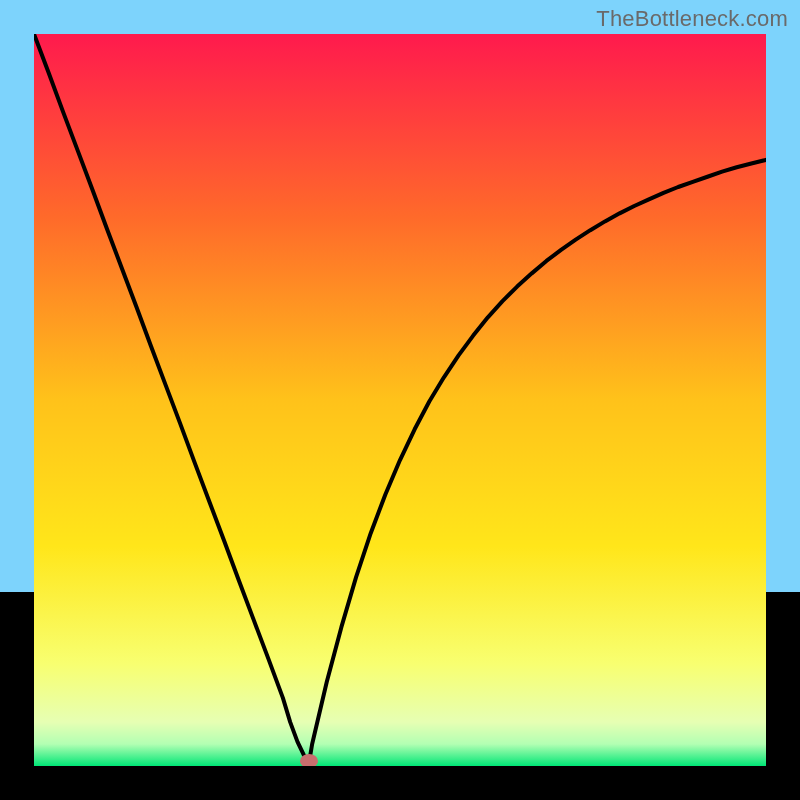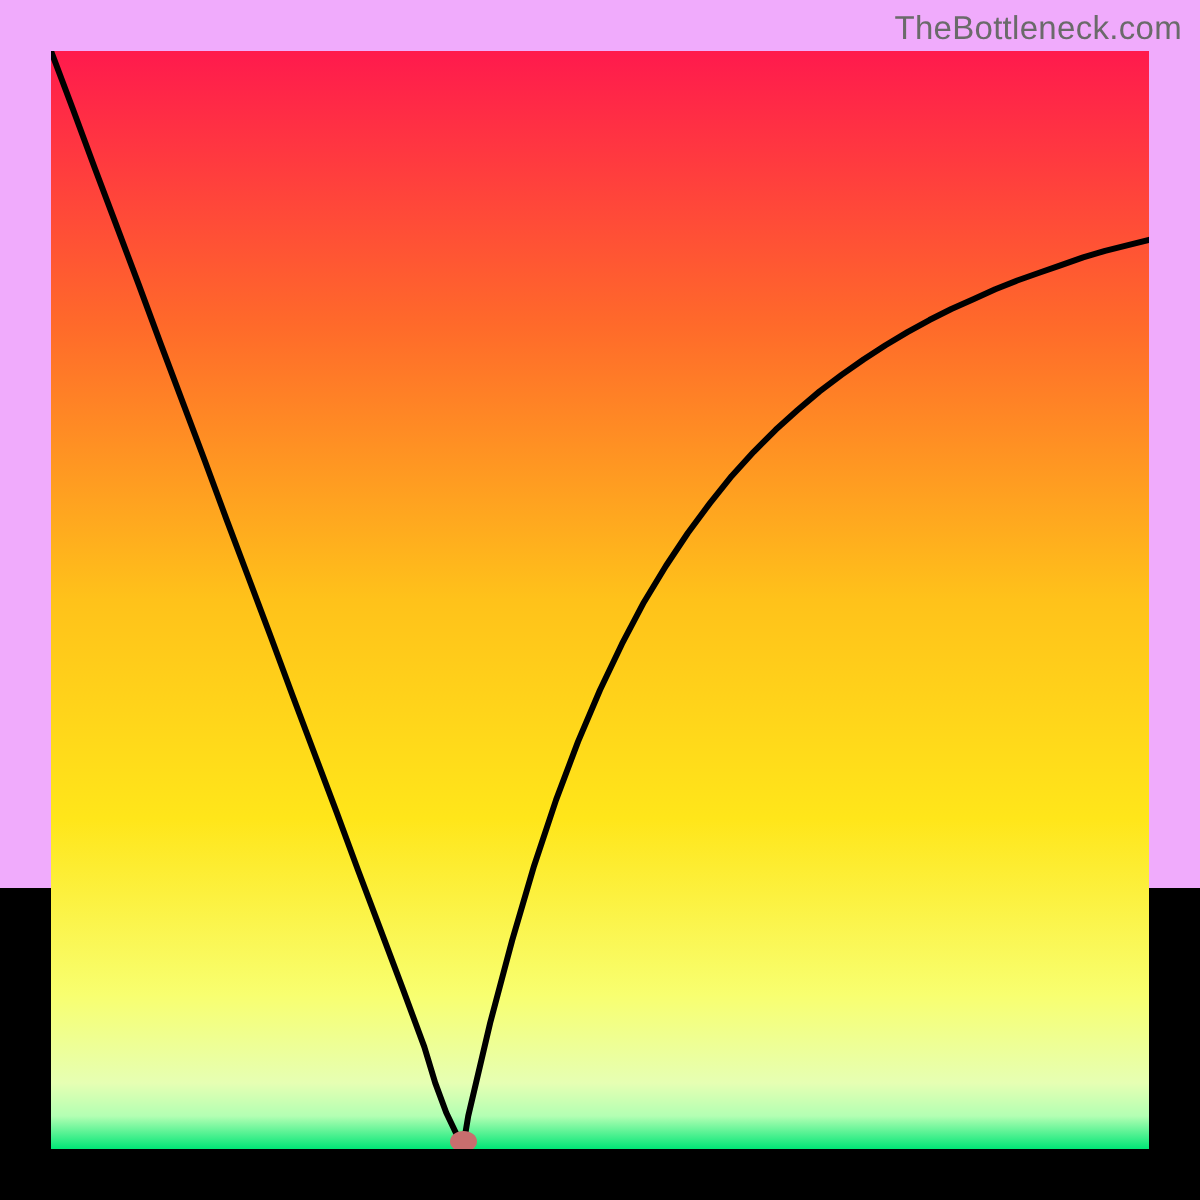--- a/index.html
+++ b/index.html
@@ -10,21 +10,21 @@
     background: #000;
     overflow: hidden;
     font-family: Arial, Helvetica, sans-serif;
   }
   .frame {
     position: absolute;
     left: 0;
     top: 0;
     width: 800px;
     height: 592px;
-    background: #f0abfc;
+    background: #7dd3fc;
   }
   .plot {
     position: absolute;
     left: 34px;
     top: 34px;
     width: 732px;
     height: 732px;
     overflow: hidden;
   }
   .gradient {

